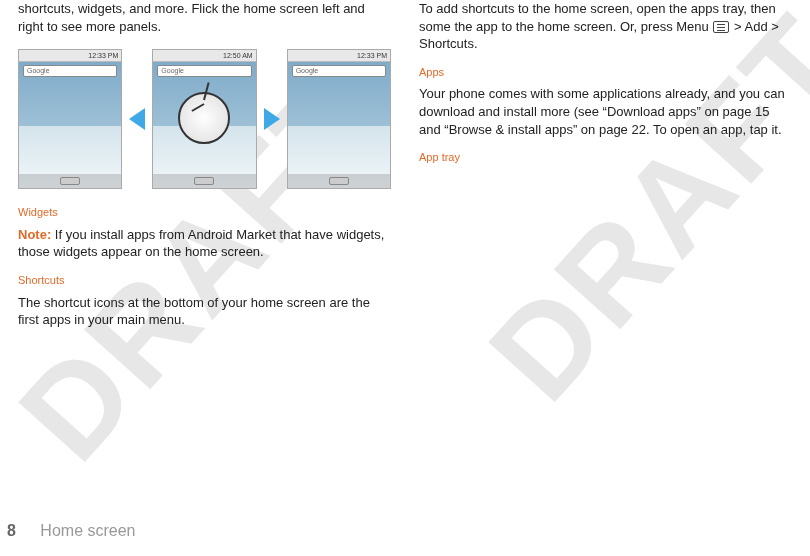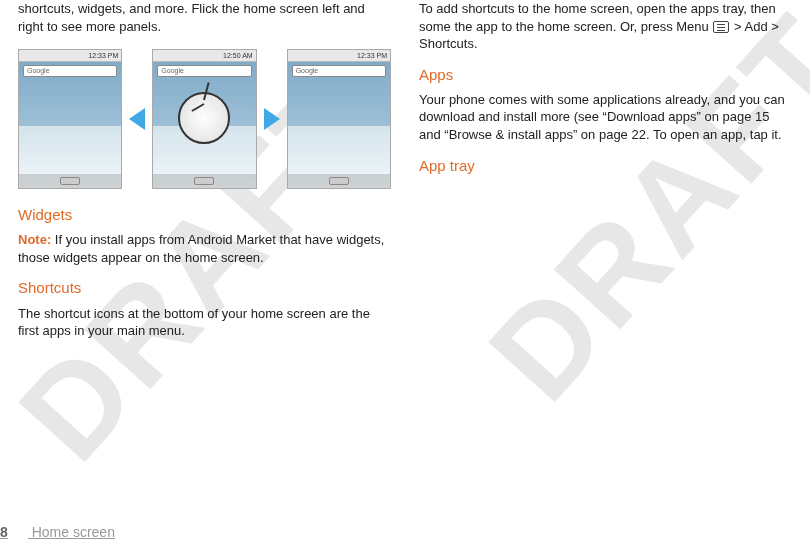--- a/index.html
+++ b/index.html
@@ -32,21 +32,21 @@
       color: rgba(120,120,120,0.18);
       z-index: 1;
       pointer-events: none;
       letter-spacing: 4px;
     }
     .wm1 { top: 180px; left: -30px; transform: rotate(-48deg); }
     .wm2 { top: 120px; right: -90px; transform: rotate(-48deg); }
     p { margin-bottom: 10px; }
     .heading {
       color: #e26a2a;
-      font-size: 15px;
+      font-size: 11px;
       margin-top: 12px;
       margin-bottom: 6px;
     }
     .note-label {
       color: #e26a2a;
       font-weight: bold;
     }
     .italic { font-style: italic; }
     .bold { font-weight: normal; }
     .menu-icon {
@@ -186,25 +186,24 @@
     }
     .arrow-left, .arrow-right {
       width: 0; height: 0;
       border-top: 11px solid transparent;
       border-bottom: 11px solid transparent;
     }
     .arrow-left { border-right: 16px solid #3fa8e6; }
     .arrow-right { border-left: 16px solid #3fa8e6; }
     .footer {
       position: absolute;
-      left: 0;
+      left: 7px;
       bottom: 14px;
-      font-size: 14px;
+      font-size: 16px;
       color: #999;
-      text-decoration: underline;
     }
     .footer .pgnum {
       color: #666;
       font-weight: bold;
       margin-right: 20px;
     }
   </style>
 </head>
 <body>
 

